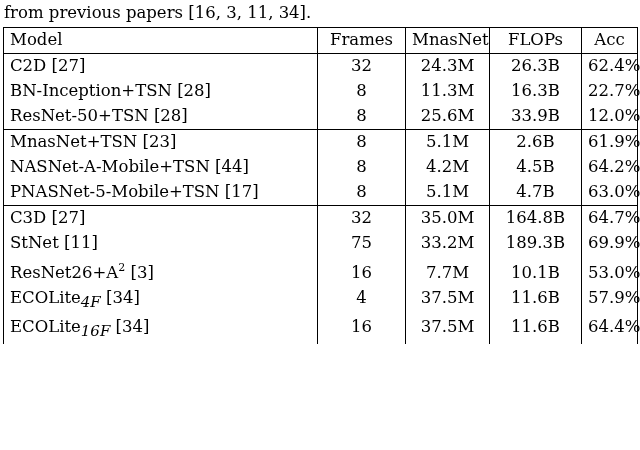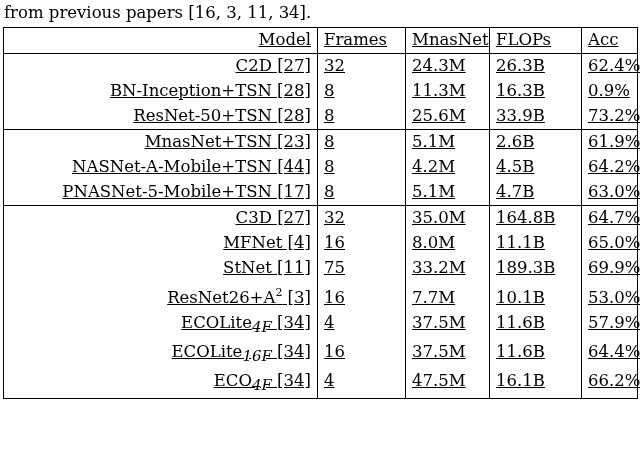--- a/index.html
+++ b/index.html
@@ -50,22 +50,22 @@
   table.results tr.head td {
     border-top: 1.6px solid #000;
     border-bottom: 1.6px solid #000;
   }
   table.results tr.group-end td {
     border-bottom: 1.2px solid #000;
   }
   table.results tr.last td {
     border-bottom: 1.6px solid #000;
   }
-  td.left  { text-align: right; text-decoration: underline; }
-  td.right { text-align: left; text-decoration: underline; }
+  td.left  { text-align: left; }
+  td.right { text-align: center; }
   sub { font-size: 15px; }
   sup { font-size: 11px; }
   .it { font-style: italic; }
 </style>
 </head>
 <body>
 
 <div class="page">
 
   <div class="caption-line">from previous papers [16, 3, 11, 34].</div>
@@ -92,28 +92,28 @@
         <td class="right">32</td>
         <td class="right">24.3M</td>
         <td class="right">26.3B</td>
         <td class="right">62.4%</td>
       </tr>
       <tr>
         <td class="left">BN-Inception+TSN [28]</td>
         <td class="right">8</td>
         <td class="right">11.3M</td>
         <td class="right">16.3B</td>
-        <td class="right">0.9%</td>
+        <td class="right">22.7%</td>
       </tr>
       <tr class="group-end">
         <td class="left">ResNet-50+TSN [28]</td>
         <td class="right">8</td>
         <td class="right">25.6M</td>
         <td class="right">33.9B</td>
-        <td class="right">73.2%</td>
+        <td class="right">12.0%</td>
       </tr>
 
       <tr>
         <td class="left">MnasNet+TSN [23]</td>
         <td class="right">8</td>
         <td class="right">5.1M</td>
         <td class="right">2.6B</td>
         <td class="right">61.9%</td>
       </tr>
       <tr>
@@ -132,27 +132,20 @@
       </tr>
 
       <tr>
         <td class="left">C3D [27]</td>
         <td class="right">32</td>
         <td class="right">35.0M</td>
         <td class="right">164.8B</td>
         <td class="right">64.7%</td>
       </tr>
       <tr>
-        <td class="left">MFNet [4]</td>
-        <td class="right">16</td>
-        <td class="right">8.0M</td>
-        <td class="right">11.1B</td>
-        <td class="right">65.0%</td>
-      </tr>
-      <tr>
         <td class="left">StNet [11]</td>
         <td class="right">75</td>
         <td class="right">33.2M</td>
         <td class="right">189.3B</td>
         <td class="right">69.9%</td>
       </tr>
       <tr>
         <td class="left">ResNet26+A<sup>2</sup> [3]</td>
         <td class="right">16</td>
         <td class="right">7.7M</td>
@@ -166,23 +159,16 @@
         <td class="right">11.6B</td>
         <td class="right">57.9%</td>
       </tr>
       <tr>
         <td class="left">ECOLite<sub class="it">16F</sub> [34]</td>
         <td class="right">16</td>
         <td class="right">37.5M</td>
         <td class="right">11.6B</td>
         <td class="right">64.4%</td>
       </tr>
-      <tr class="last">
-        <td class="left">ECO<sub class="it">4F</sub> [34]</td>
-        <td class="right">4</td>
-        <td class="right">47.5M</td>
-        <td class="right">16.1B</td>
-        <td class="right">66.2%</td>
-      </tr>
     </tbody>
   </table>
 
 </div>
 
 </body></html>

